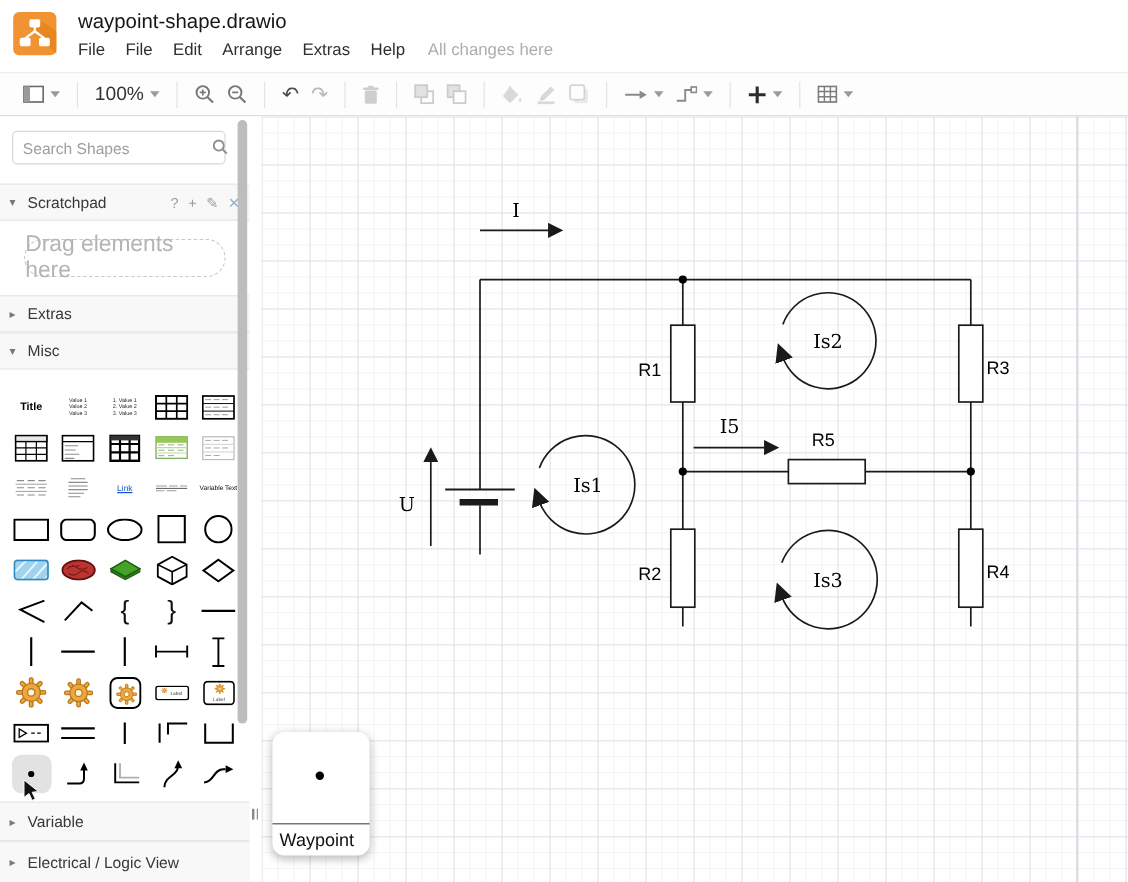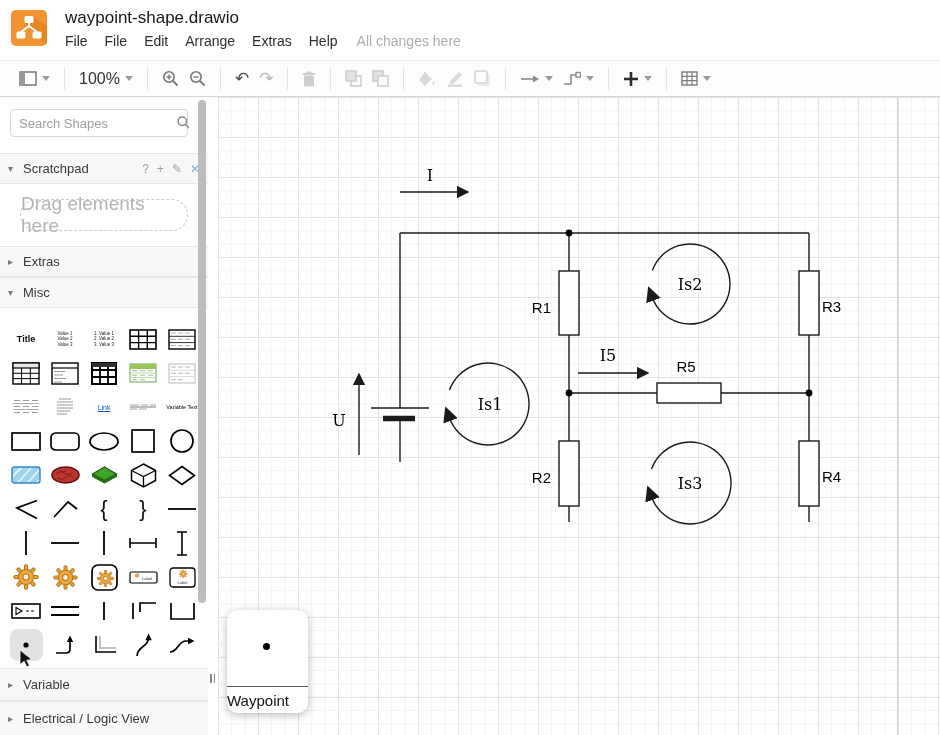--- a/index.html
+++ b/index.html
@@ -72,21 +72,21 @@
   .page-edge { position:absolute; left:679px; top:0; width:1px; height:638px; background:#cfcfd6; }
   .circuit { position:absolute; left:0; top:0; }
   .circuit text.rlabel { font-family:"Liberation Sans", sans-serif; font-size:15px; fill:#000; }
   .circuit text.ilabel { font-family:"DejaVu Serif", serif; font-size:16px; fill:#000; }
 
   
   .preview { position:absolute; left:227px; top:610px; width:81px; height:103px; background:#fff;
              border-radius:10px; box-shadow:0 2px 8px rgba(0,0,0,.28); }
   .preview .dot { position:absolute; left:36px; top:33px; width:7px; height:7px; border-radius:50%; background:#000; }
   .preview .divider { position:absolute; left:0; top:76px; width:81px; height:0; border-top:1.6px solid #555; }
-  .preview .plabel { position:absolute; left:0; top:82px; width:74px; text-align:left; font-size:15px; color:#111; }
+  .preview .plabel { position:absolute; left:0; top:82px; width:74px; text-align:center; font-size:15px; color:#111; }
 
   .cursor { position:absolute; left:19px; top:649px; z-index:30; }
 </style>
 </head>
 <body>
 
 <svg width="0" height="0" style="position:absolute">
   <defs>
     <symbol id="gear" viewBox="0 0 24 24">
       <g fill="#f0a63a" stroke="#b5791f" stroke-width="1">

